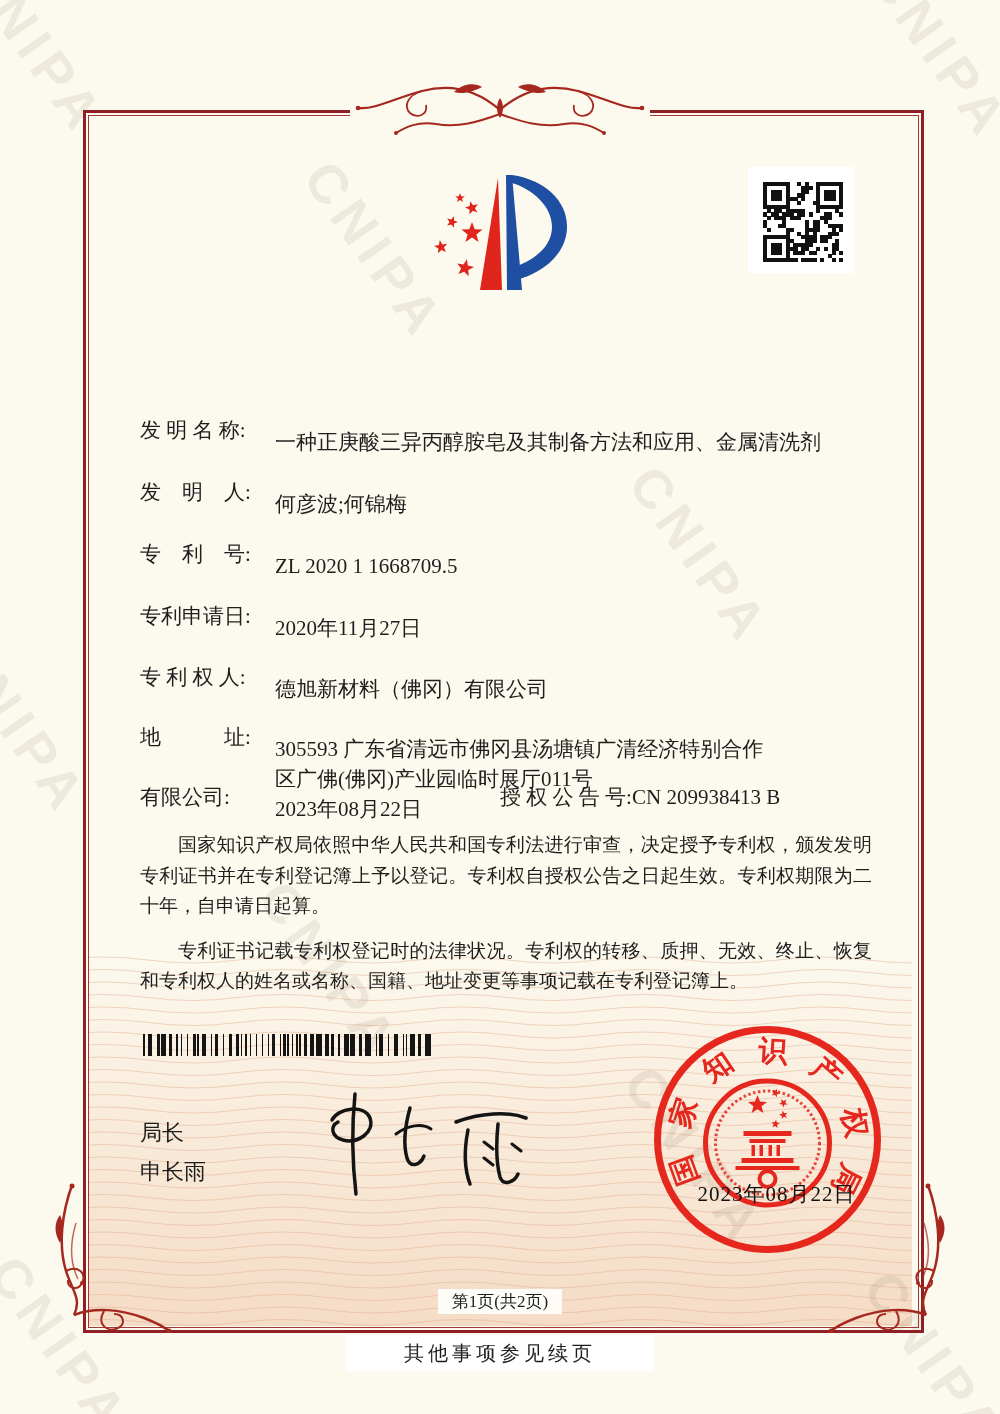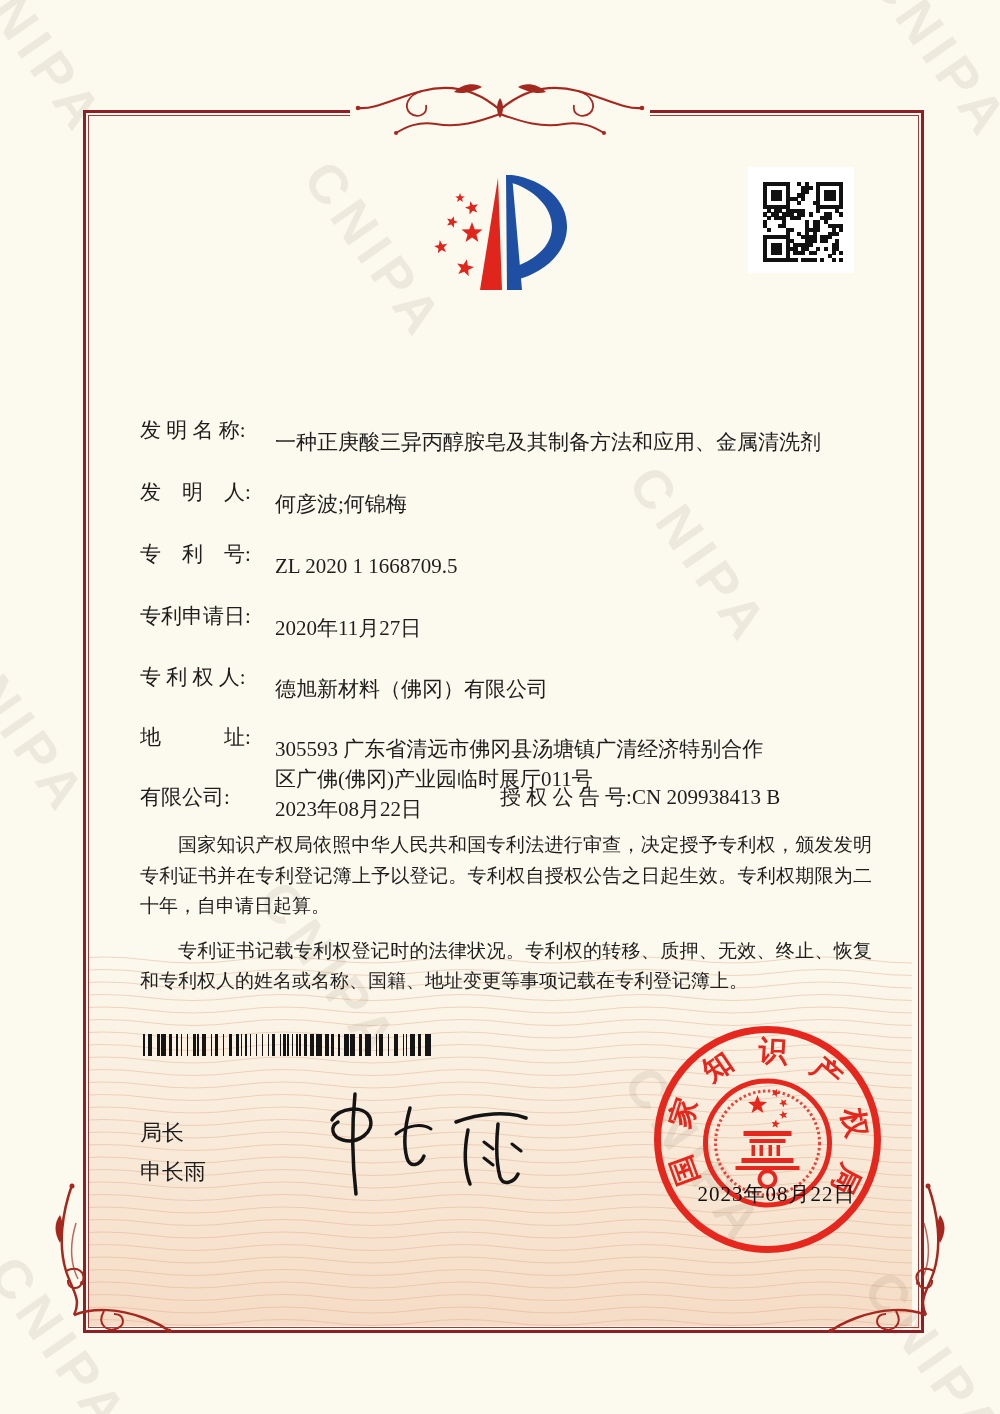--- a/index.html
+++ b/index.html
@@ -534,20 +534,26 @@
         <span class="seal-ch" style="left: 33.7281px; top: 90.5506px; transform: translate(-50%, -50%) rotate(-72.167deg);">家</span>
         <span class="seal-ch" style="left: 67.8666px; top: 44.8328px; transform: translate(-50%, -50%) rotate(-34.334deg);">知</span>
         <span class="seal-ch" style="left: 122.871px; top: 29.664px; transform: translate(-50%, -50%) rotate(3.499deg);">识</span>
         <span class="seal-ch" style="left: 175.617px; top: 51.4212px; transform: translate(-50%, -50%) rotate(41.332deg);">产</span>
         <span class="seal-ch" style="left: 203.931px; top: 100.958px; transform: translate(-50%, -50%) rotate(79.165deg);">权</span>
         <span class="seal-ch" style="left: 195.91px; top: 157.448px; transform: translate(-50%, -50%) rotate(116.998deg);">局</span>
       </div>
     <div class="seal-date">2023年08月22日</div>
   </div>
 
+  <div class="page-info">
+    <span>第1页(共2页)</span>
+  </div>
+  <div class="footer-note">
+    <span>其他事项参见续页</span>
+  </div>
 
 <div class="wm" style="left: 35px; top: 45px;">CNIPA</div>
     <div class="wm" style="left: 940px; top: 50px;">CNIPA</div>
     <div class="wm" style="left: 375px; top: 250px;">CNIPA</div>
     <div class="wm" style="left: 700px; top: 555px;">CNIPA</div>
     <div class="wm" style="left: 18px; top: 725px;">CNIPA</div>
     <div class="wm" style="left: 330px; top: 970px;">CNIPA</div>
     <div class="wm" style="left: 695px; top: 1155px;">CNIPA</div>
     <div class="wm" style="left: 60px; top: 1345px;">CNIPA</div>
     <div class="wm" style="left: 935px; top: 1360px;">CNIPA</div>

